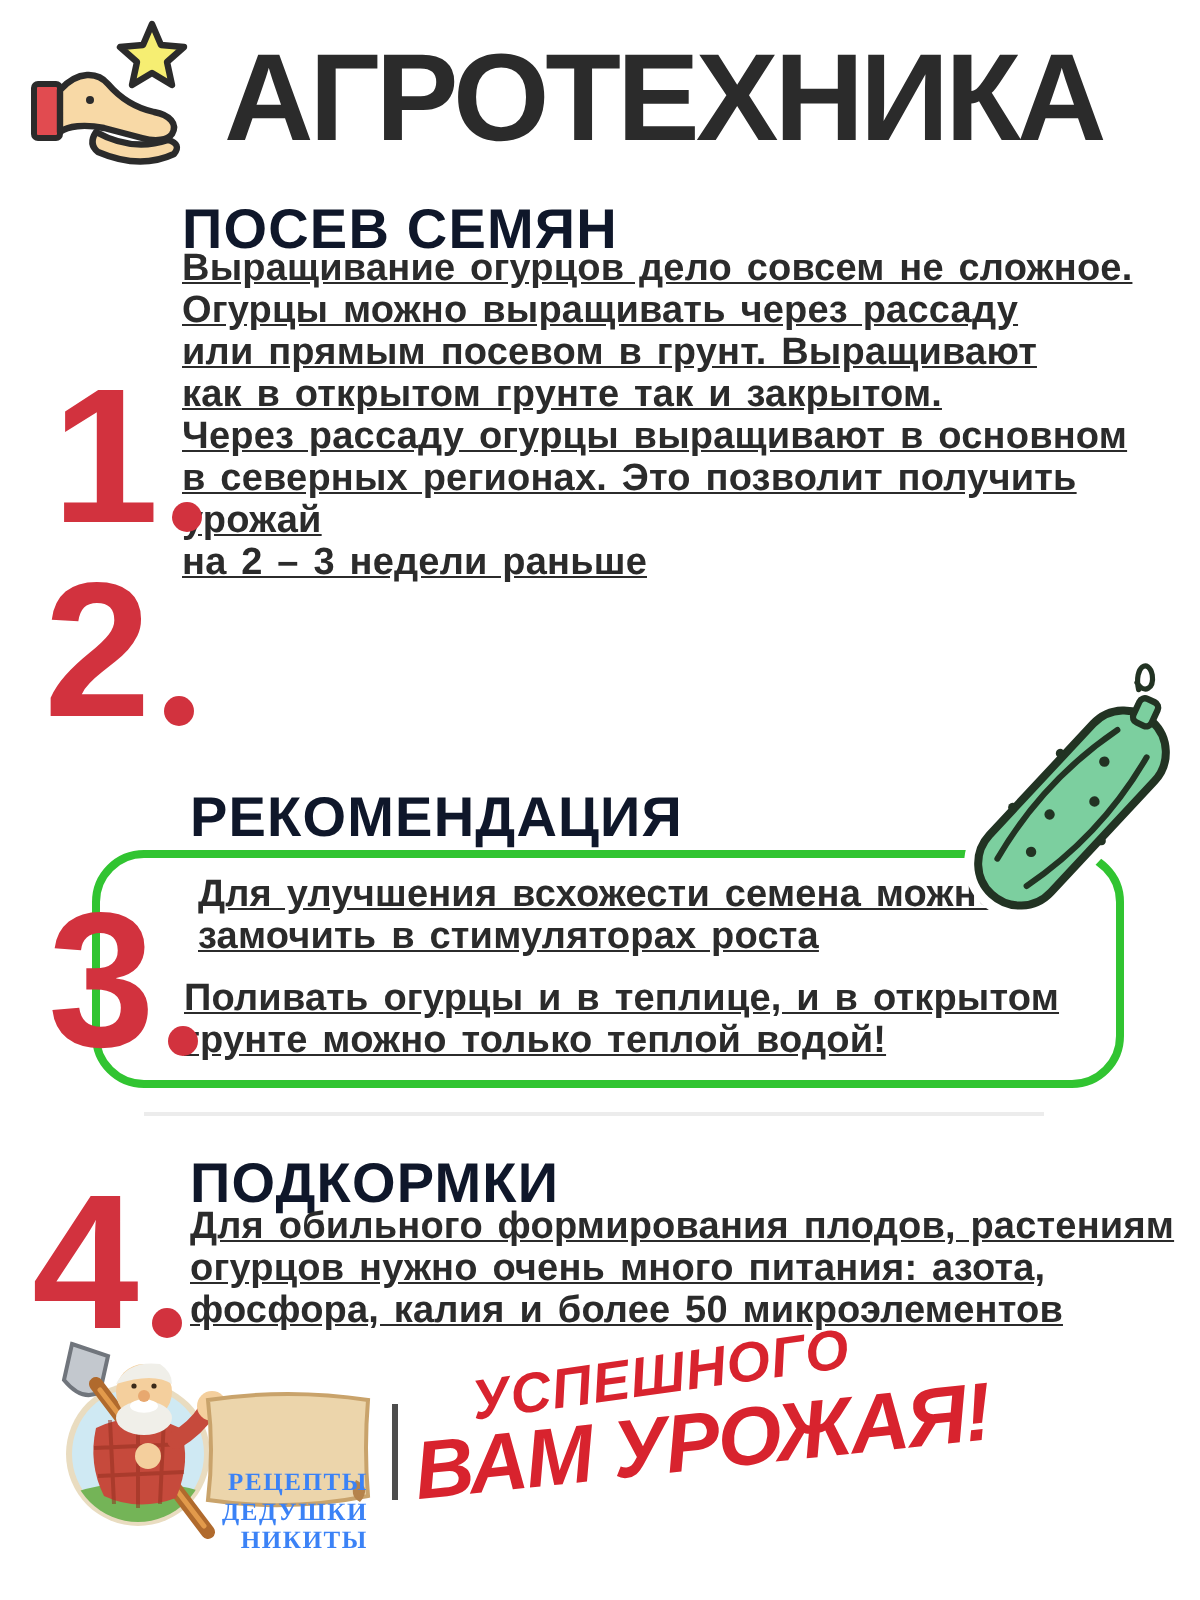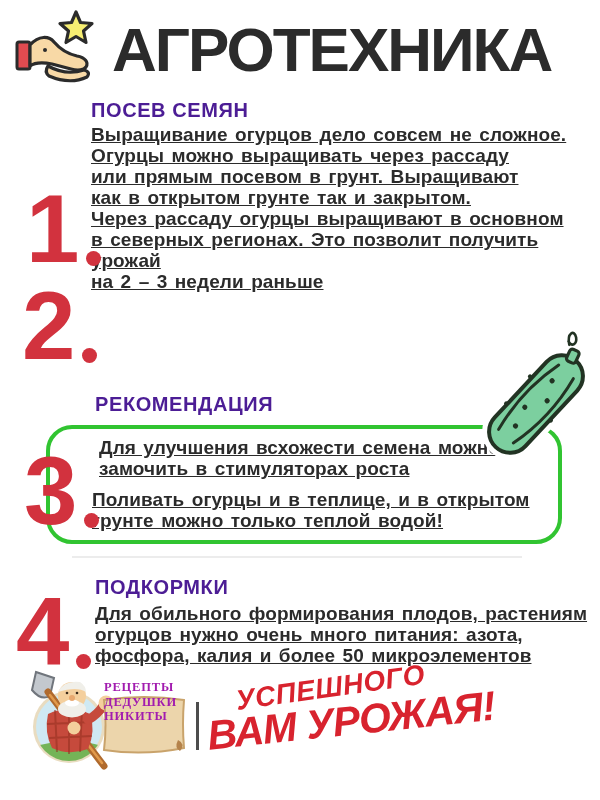--- a/index.html
+++ b/index.html
@@ -8,21 +8,21 @@
     font-family:"Liberation Sans",sans-serif;color:#2b2b2b;
   }
   
   .hand-icon{position:absolute;left:14px;top:6px;width:94px;height:90px;}
   .title{
     position:absolute;left:112px;top:14px;width:470px;
     font-size:62px;font-weight:700;letter-spacing:-2px;white-space:nowrap;color:#2b2b2b;
   }
   
   .sec-heading{
-    position:absolute;font-size:20px;font-weight:700;letter-spacing:.6px;color:#4c1d95;white-space:nowrap;
+    position:absolute;font-size:28px;font-weight:700;letter-spacing:.6px;color:#0f172a;white-space:nowrap;
   }
   .body-text{
     position:absolute;font-size:19px;line-height:21px;font-weight:700;
     letter-spacing:.1px;word-spacing:2px;white-space:pre-line;color:#2b2b2b;text-decoration:underline;
   }
   
   .big-num{
     position:absolute;display:flex;align-items:flex-end;
     color:#d2323e;font-weight:700;font-size:96px;line-height:.82;z-index:5;
   }
@@ -33,23 +33,23 @@
     border:4px solid #31c431;border-radius:26px;background:#ffffff;z-index:1;
   }
   .tip1{left:99px;top:437px;z-index:2;}
   .tip2{left:92px;top:489px;z-index:2;}
   .cucumber{position:absolute;left:472px;top:330px;width:140px;height:140px;z-index:4;}
   .faint-rule{position:absolute;left:72px;top:556px;width:450px;height:2px;background:#ececec;}
   
   .grandpa-logo{position:absolute;left:22px;top:662px;width:110px;height:132px;}
   .scroll-banner{position:absolute;left:100px;top:694px;width:88px;height:62px;}
   .scroll-text{
-    position:absolute;left:104px;top:680px;width:80px;text-align:left;
+    position:absolute;left:104px;top:734px;width:80px;text-align:right;
     font-family:"Liberation Serif",serif;font-weight:700;font-size:12.5px;line-height:14.5px;
-    letter-spacing:.8px;color:#a21caf;white-space:pre-line;z-index:2;
+    letter-spacing:.8px;color:#3b82f6;white-space:pre-line;z-index:2;
   }
   .footer-divider{position:absolute;left:196px;top:702px;width:3px;height:48px;background:#4d4d4d;}
   .slogan{
     position:absolute;left:202px;top:684px;transform:rotate(-6deg);transform-origin:left top;
     color:#d8232e;font-style:italic;font-weight:700;white-space:nowrap;
   }
   .slogan-line1{font-size:28px;margin-left:32px;transform:rotate(-2deg);letter-spacing:.5px;}
   .slogan-line2{font-size:41px;letter-spacing:-1px;margin-top:-3px;}
 </style>
 </head>

